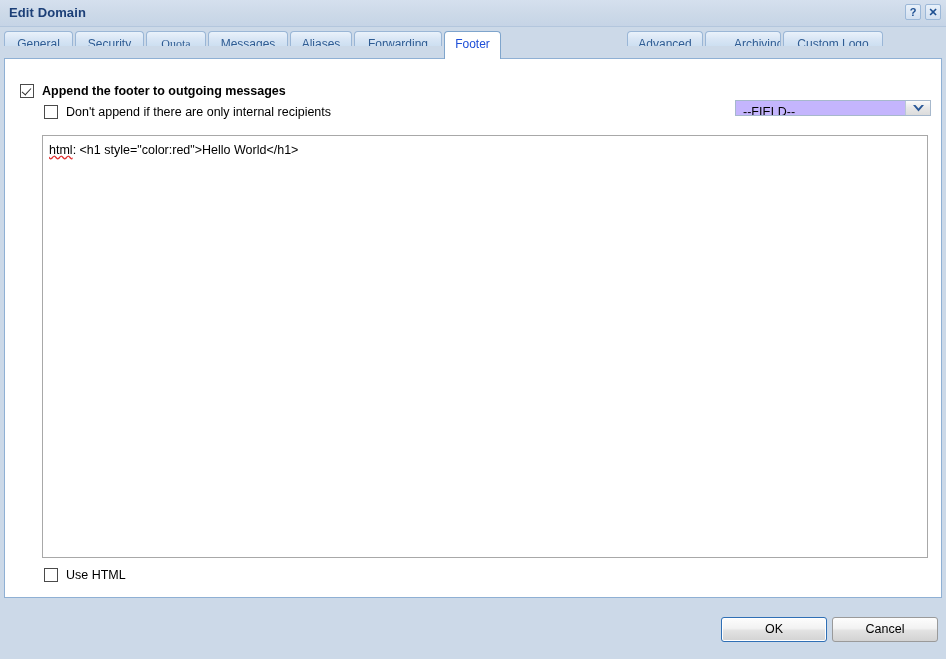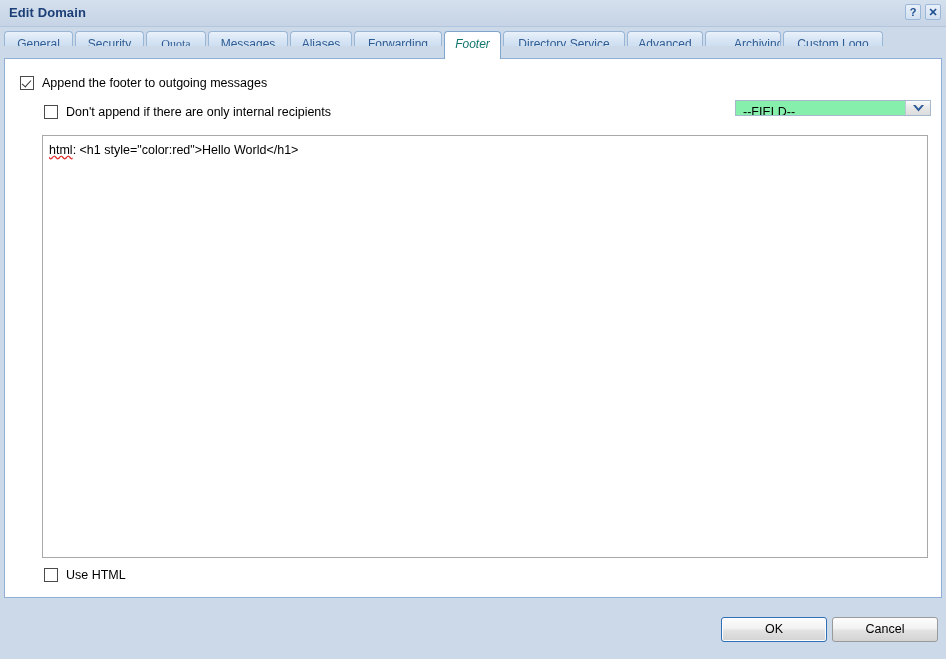--- a/index.html
+++ b/index.html
@@ -78,25 +78,24 @@
     color: #2f5c93;
     font-size: 12px;
     line-height: 25px;
     text-align: center;
     white-space: nowrap;
     cursor: pointer;
     overflow: hidden;
   }
   .tab.active {
     background: #ffffff;
-    color: #0f766e;
+    color: #1d4ed8;
     border-color: #7fa5cc;
     height: 28px;
     z-index: 5;
-    font-style: italic;
   }
 
   
   #panel {
     position: absolute;
     left: 4px; top: 58px;
     width: 938px; height: 540px;
     background: #ffffff;
     border: 1px solid #8fb0d4;
     border-top: 1px solid #8fb0d4;
@@ -127,31 +126,31 @@
     border: solid #303030;
     border-width: 0 1.6px 1.6px 0;
     transform: rotate(42deg);
   }
   .cb-label {
     margin-left: 8px;
     font-size: 12.5px;
     color: #000000;
   }
 
-  #row-append { left: 15px; top: 17px; }
+  #row-append { left: 15px; top: 25px; font-weight: bold; }
   #row-internal { left: 39px; top: 46px; }
   #row-usehtml { left: 39px; top: 509px; }
 
   
   #field-select {
     position: absolute;
     left: 730px; top: 41px;
     width: 196px; height: 16px;
     border: 1px solid #a6b8cc;
-    background: #86efac;
+    background: #c4b5fd;
     box-sizing: border-box;
     display: flex;
     align-items: stretch;
     cursor: pointer;
   }
   #field-value {
     flex: 1 1 auto;
     padding-left: 7px;
     font-size: 12.5px;
     color: #000000;
@@ -239,21 +238,20 @@
   </div>
 
   <div id="tabstrip">
       <div class="tab" style="left: 4px; width: 69px;">General</div>
       <div class="tab" style="left: 75px; width: 69px;">Security</div>
       <div class="tab" style="left: 146px; width: 60px; font-family: Liberation Serif, serif;">Quota</div>
       <div class="tab" style="left: 208px; width: 80px;">Messages</div>
       <div class="tab" style="left: 290px; width: 62px;">Aliases</div>
       <div class="tab" style="left: 354px; width: 88px;">Forwarding</div>
       <div class="tab active" style="left: 444px; width: 57px;">Footer</div>
-      <div class="tab" style="left: 503px; width: 122px;">Directory Service</div>
       <div class="tab" style="left: 627px; width: 76px;">Advanced</div>
       <div class="tab" style="left: 705px; width: 76px; padding-left: 28px;">Archiving</div>
       <div class="tab" style="left: 783px; width: 100px;">Custom Logo</div>
     </div>
 
   <div id="panel">
 
     <div class="checkrow" id="row-append">
       <span class="cb checked"></span>
       <span class="cb-label">Append the footer to outgoing messages</span>

